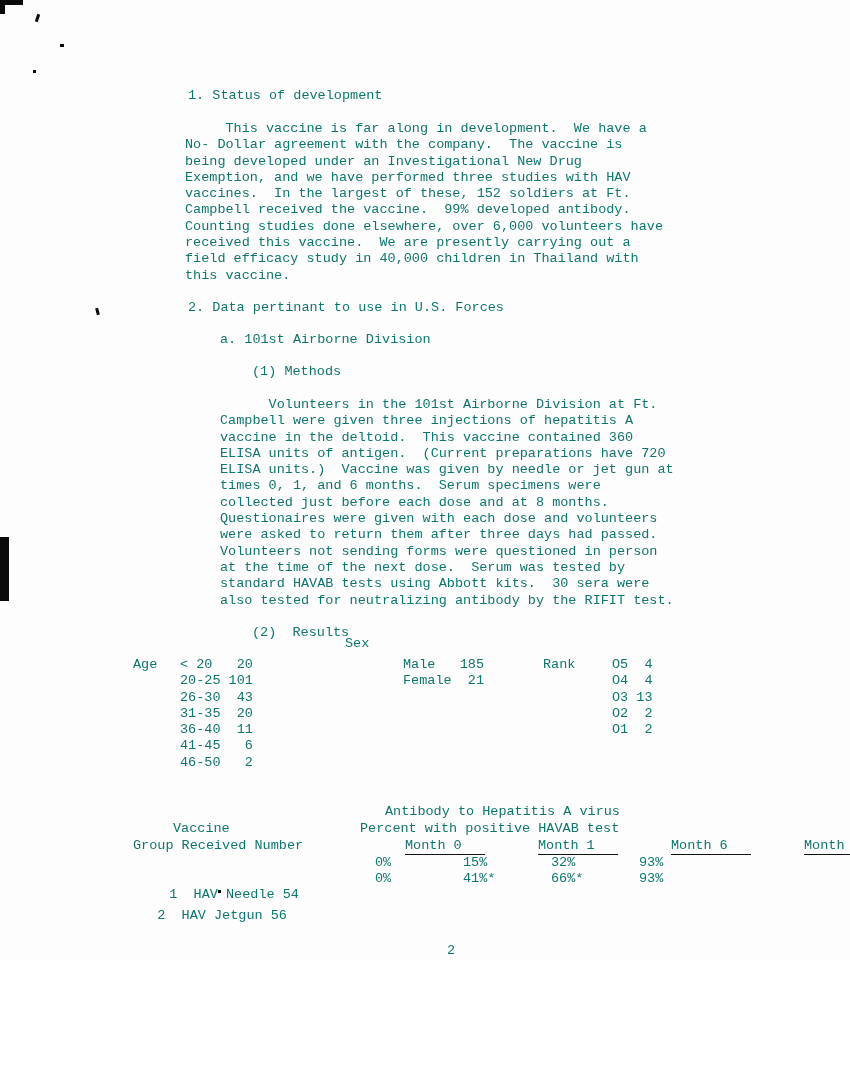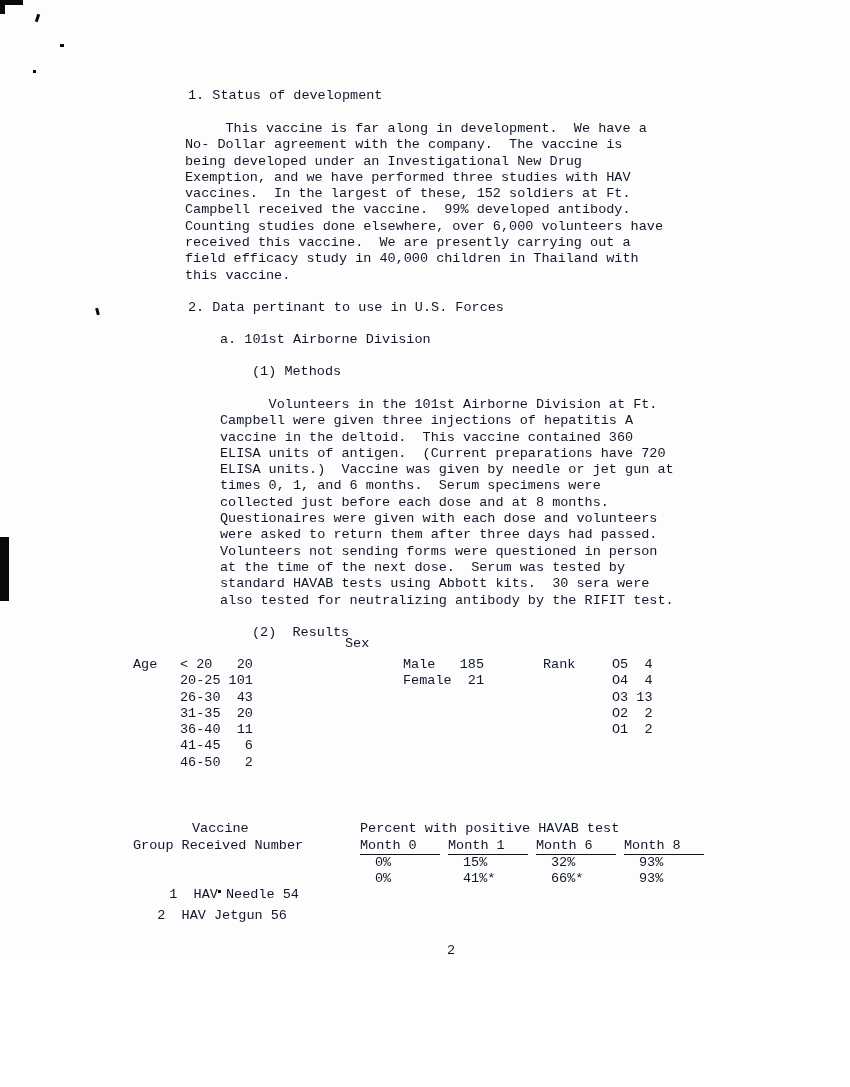--- a/index.html
+++ b/index.html
@@ -4,39 +4,39 @@
 <style>
   * { margin:0; padding:0; box-sizing:border-box; }
   html,body { background:#ffffff; }
   .page {
     position:relative;
     width:850px; height:960px;
     background:#fdfdfd;
     font-family:"Liberation Mono","DejaVu Sans Mono",monospace;
     font-size:13.5px;
     line-height:16.3px;
-    color:#0f172a;
+    color:#0f766e;
     overflow:hidden;
   }
   .pos { position:absolute; white-space:pre; }
   pre.pos { font:inherit; }
   
   .art { position:absolute; background:#0a0a0a; }
   .corner-h { left:0; top:0; width:23px; height:5px; }
   .corner-v { left:0; top:0; width:5px; height:14px; }
   .speck1 { left:36px; top:14px; width:3px; height:8px; transform:rotate(18deg); }
   .speck2 { left:60px; top:44px; width:4px; height:3px; }
   .speck3 { left:33px; top:70px; width:3px; height:3px; }
   .speck4 { left:96px; top:308px; width:3px; height:7px; transform:rotate(-15deg); }
   .speck5 { left:218px; top:890px; width:3px; height:3px; }
   .left-bar { left:0; top:537px; width:9px; height:64px; }
   .bottom-bar { left:0; top:1072px; width:96px; height:15px; }
   .bottom-line { left:122px; top:1079px; width:728px; height:2px; background:#2a2a2a; }
   
-  .month { display:inline-block; width:80px; margin-right:8px; border-bottom:1.5px solid #131313; }
+  .month { display:inline-block; width:80px; margin-right:8px; border-bottom:1.5px solid #131313;margin-left:45px; }
   .val { display:inline-block; width:88px; text-indent:15px; }
 </style>
 </head>
 <body>
 
 <div class="page">
 
   <div class="art corner-h"></div>
   <div class="art corner-v"></div>
   <div class="art speck1"></div>
@@ -89,21 +89,22 @@
   <pre class="pos" style="left:345px;top:636px">Sex</pre>
   <pre class="pos" style="left:403px;top:657px">Male   185
 Female  21</pre>
   <pre class="pos" style="left:543px;top:657px">Rank</pre>
   <pre class="pos" style="left:612px;top:657px">O5  4
 O4  4
 O3 13
 O2  2
 O1  2</pre>
 
-  <pre class="pos" style="left:192px;top:821px">Vaccine</pre>
+  <pre class="pos" style="left:385px;top:804px">Antibody to Hepatitis A virus</pre>
+  <pre class="pos" style="left:173px;top:821px">Vaccine</pre>
   <pre class="pos" style="left:360px;top:821px">Percent with positive HAVAB test</pre>
   <pre class="pos" style="left:133px;top:838px">Group Received Number</pre>
   <div class="pos" id="month-headers" style="left:360px;top:838px"><span class="month">Month 0</span><span class="month">Month 1</span><span class="month">Month 6</span><span class="month">Month 8</span></div>
   <div id="result-rows">
       <pre class="pos" style="left: 145px; top: 855px; margin-top: 32px;">   1  HAV Needle 54</pre>
       <div class="pos" style="left: 360px; top: 855px;"><span class="val">0%</span><span class="val">15%</span><span class="val">32%</span><span class="val">93%</span></div>
       <pre class="pos" style="left: 133px; top: 908px; text-align: right;">   2  HAV Jetgun 56</pre>
       <div class="pos" style="left: 360px; top: 871.3px;"><span class="val">0%</span><span class="val">41%*</span><span class="val">66%*</span><span class="val">93%</span></div>
     </div>
 

